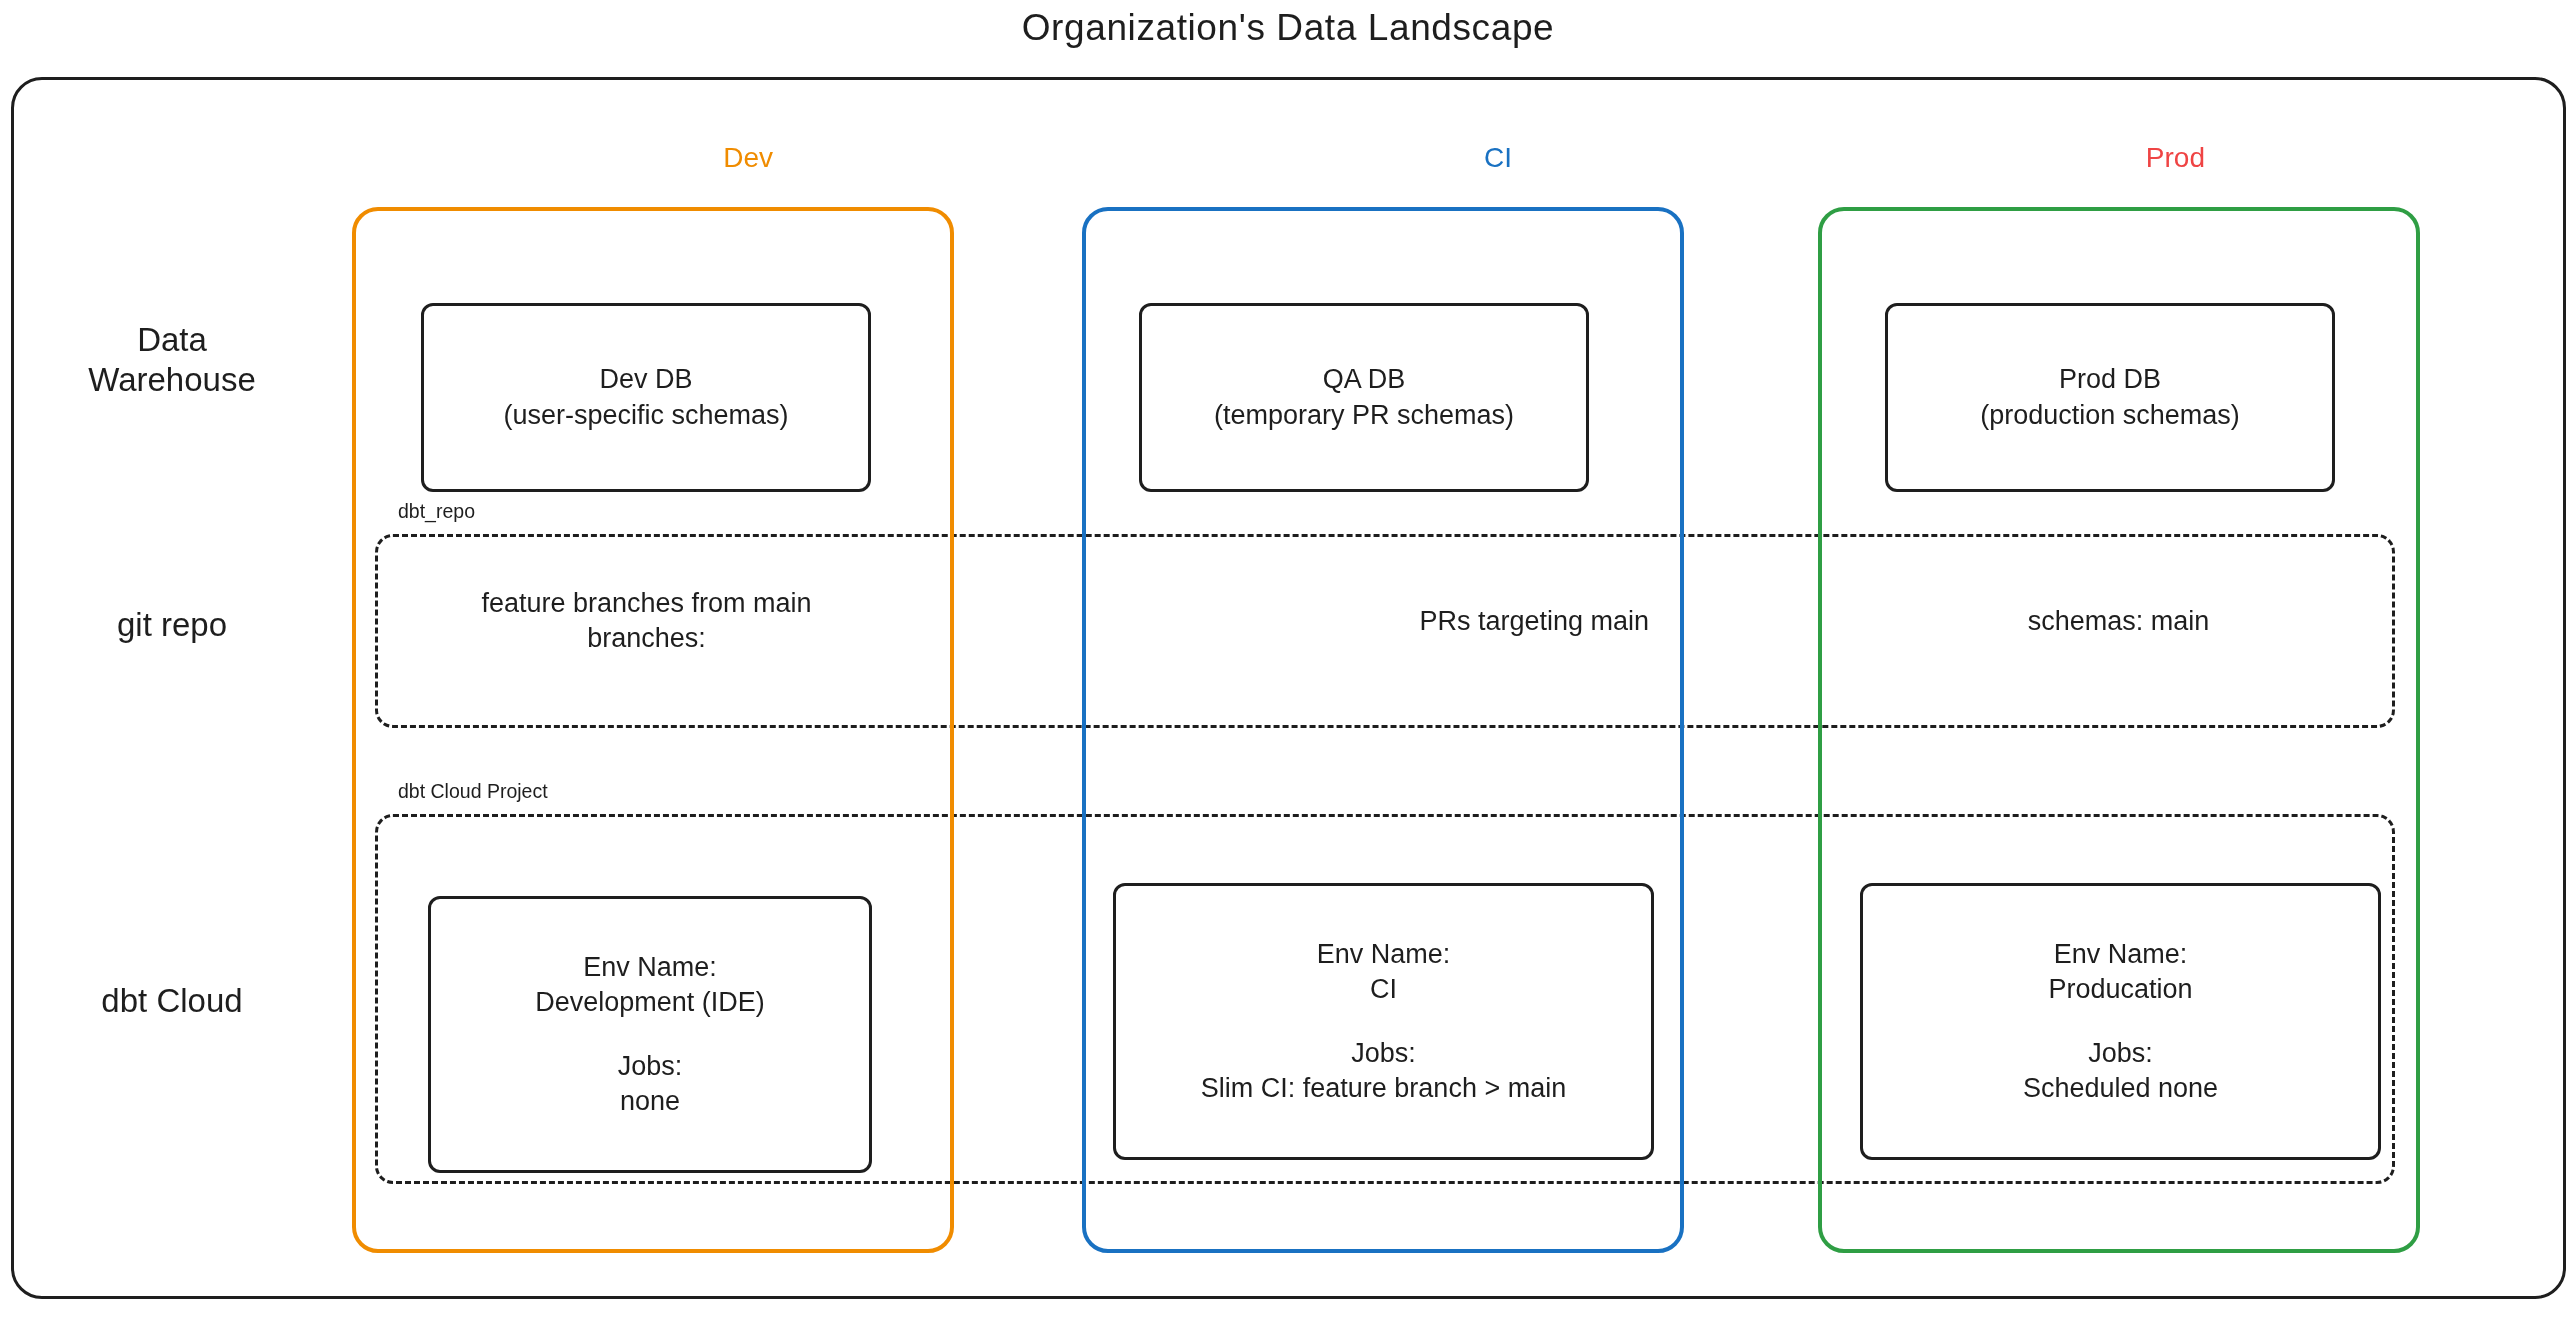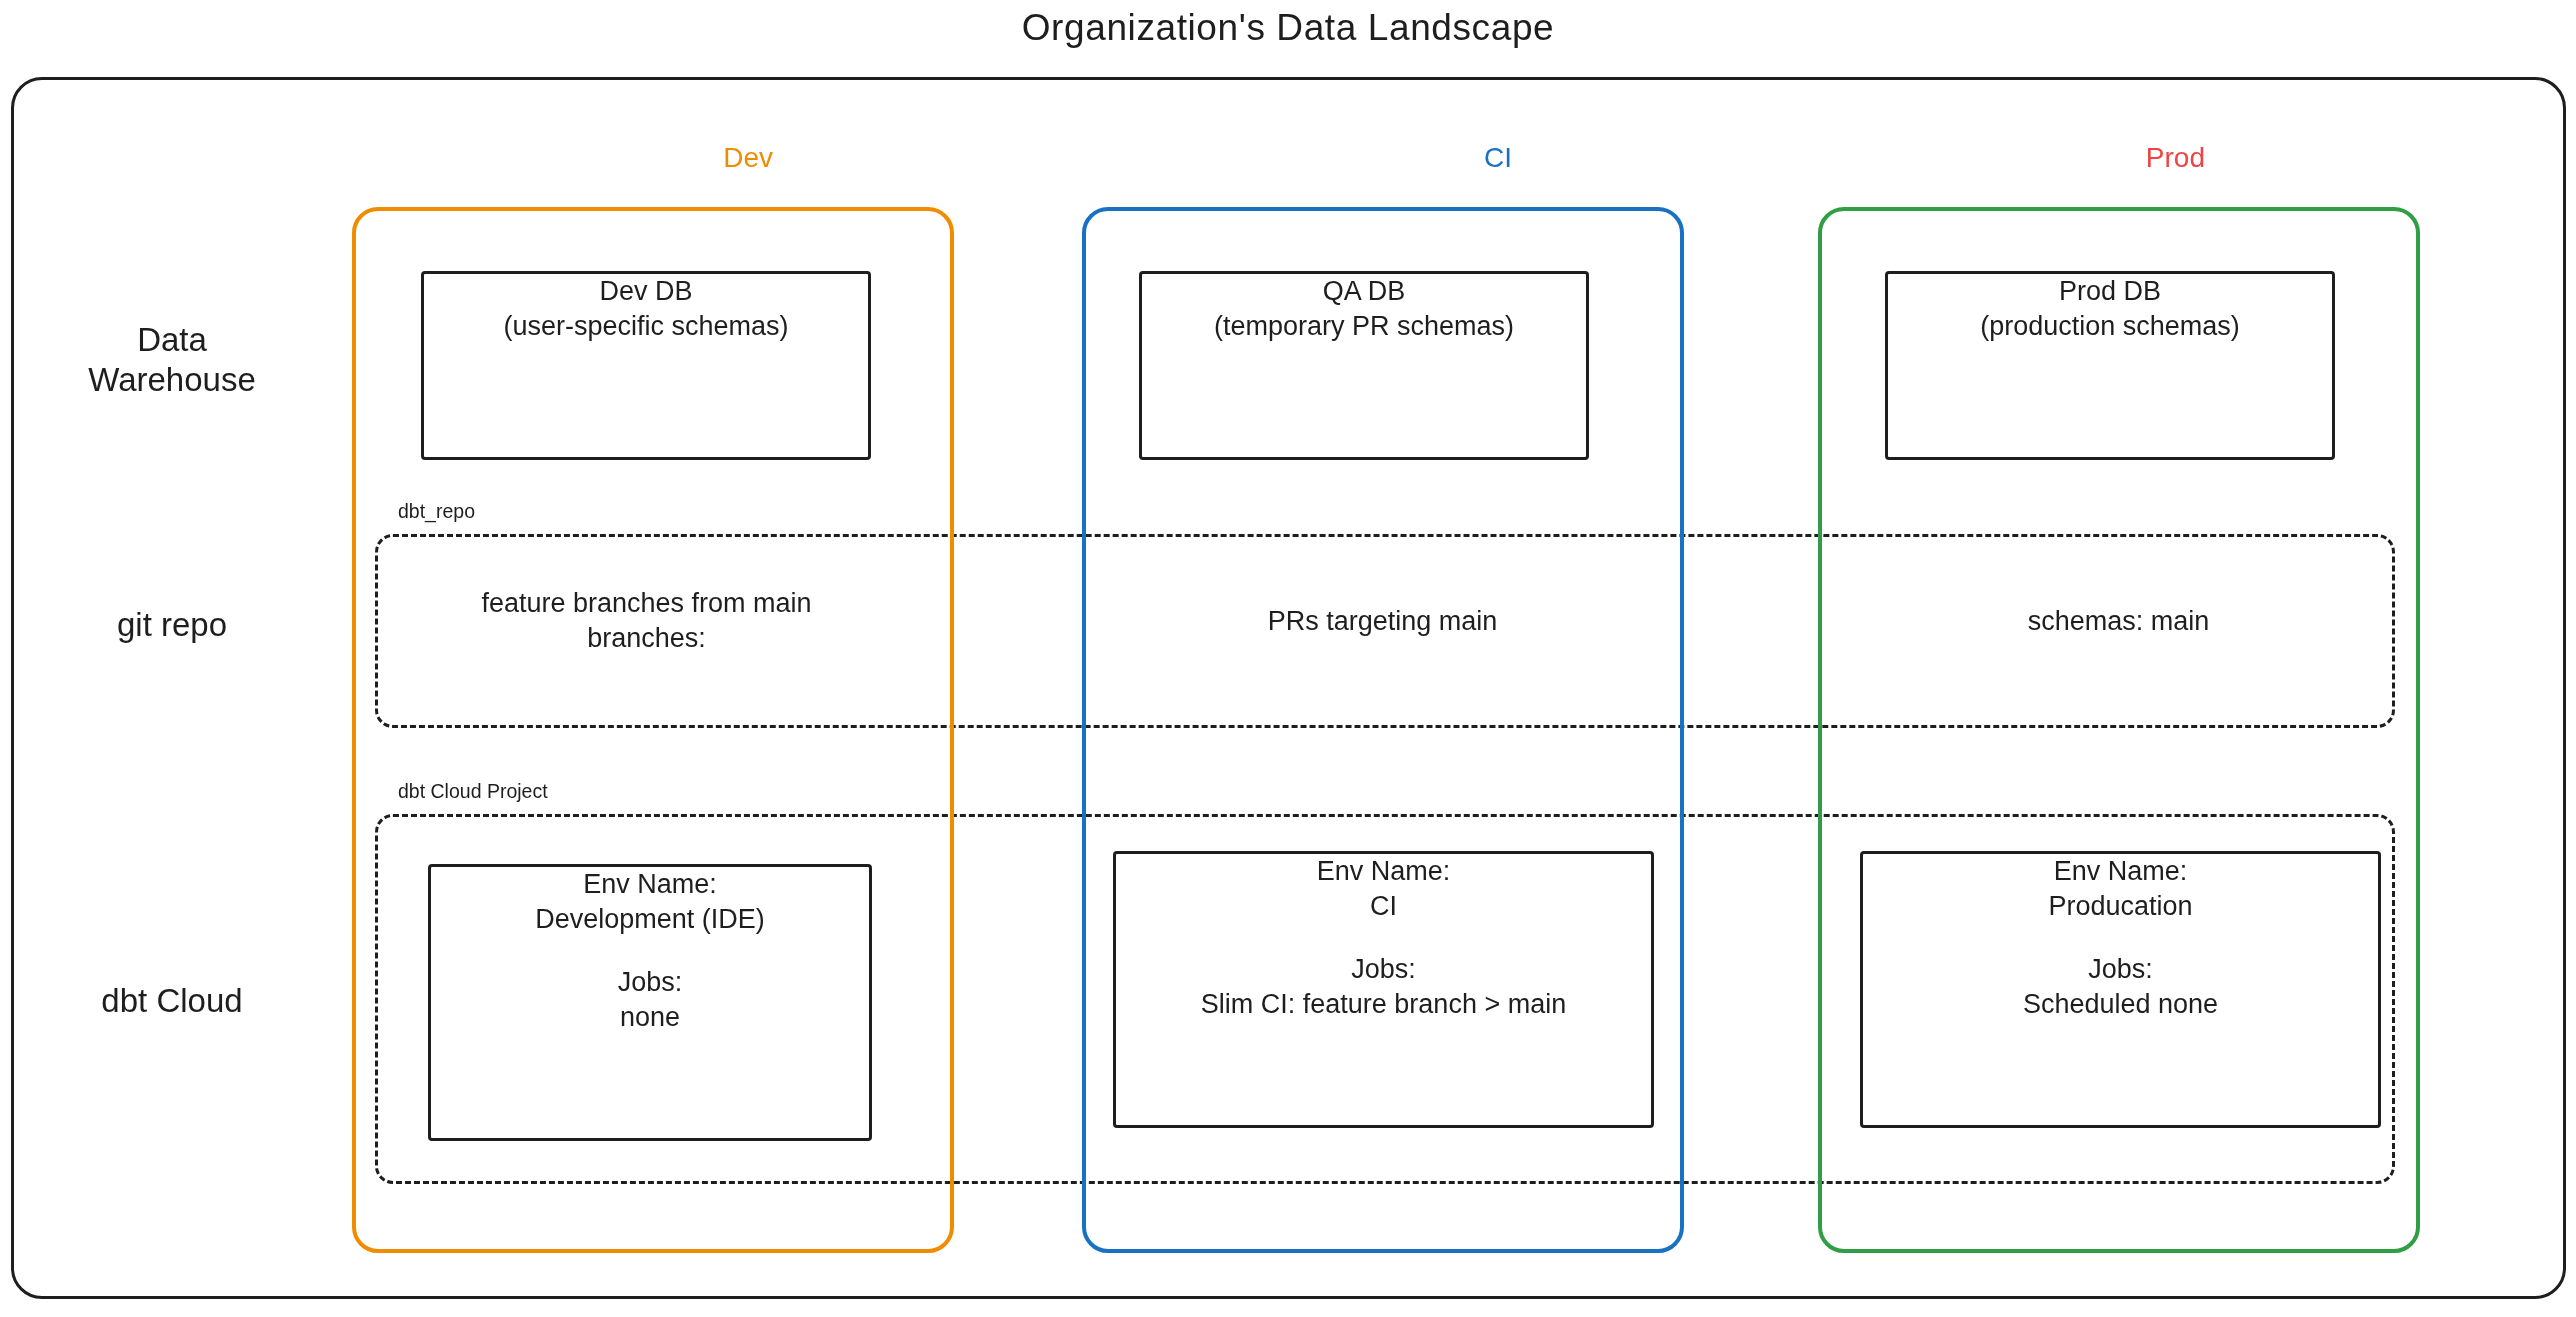--- a/index.html
+++ b/index.html
@@ -101,50 +101,52 @@
     height: 1046px;
   }
   #env-column-dev  { left: 352px;  width: 602px; border-color: #F08C00; }
   #env-column-ci   { left: 1082px; width: 602px; border-color: #1971C2; }
   #env-column-prod { left: 1818px; width: 602px; border-color: #2F9E44; }
 
   
   .node-box {
     position: absolute;
     border: 3.6px solid #1e1e1e;
-    border-radius: 4px;
+    border-radius: 12px;
     box-sizing: border-box;
     background: #ffffff;
     display: flex;
     flex-direction: column;
     align-items: center;
+    justify-content: center;
     text-align: center;
     font-size: 27px;
     line-height: 1.30;
     color: #1e1e1e;
+    margin-top: 32px;
   }
   .node-box .line { white-space: nowrap; }
   .node-spacer { height: 28px; }
 
   
   #db-box-dev  { left: 421px;  top: 271px; width: 450px; height: 189px; }
   #db-box-ci   { left: 1139px; top: 271px; width: 450px; height: 189px; }
   #db-box-prod { left: 1885px; top: 271px; width: 450px; height: 189px; }
 
   
   .repo-text {
     position: absolute;
     text-align: center;
     font-size: 27px;
     line-height: 1.30;
     color: #1e1e1e;
     width: 533px;
   }
   #repo-text-dev  { left: 380px;  top: 586px; }
-  #repo-text-ci   { left: 1116px; top: 604px; }
+  #repo-text-ci   { left: 1116px; top: 604px; text-align: right; }
   #repo-text-prod { left: 1852px; top: 604px; }
 
   
   #cloud-box-dev  { left: 428px;  top: 864px; width: 444px; height: 277px; }
   #cloud-box-ci   { left: 1113px; top: 851px; width: 541px; height: 277px; }
   #cloud-box-prod { left: 1860px; top: 851px; width: 521px; height: 277px; }
 </style>
 </head>
 <body>
 

